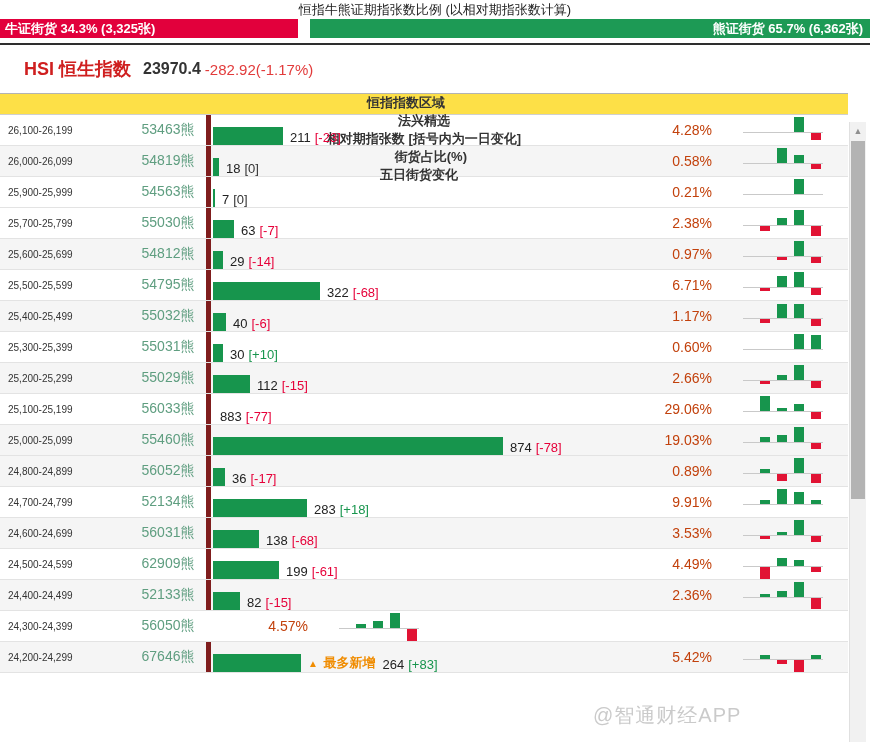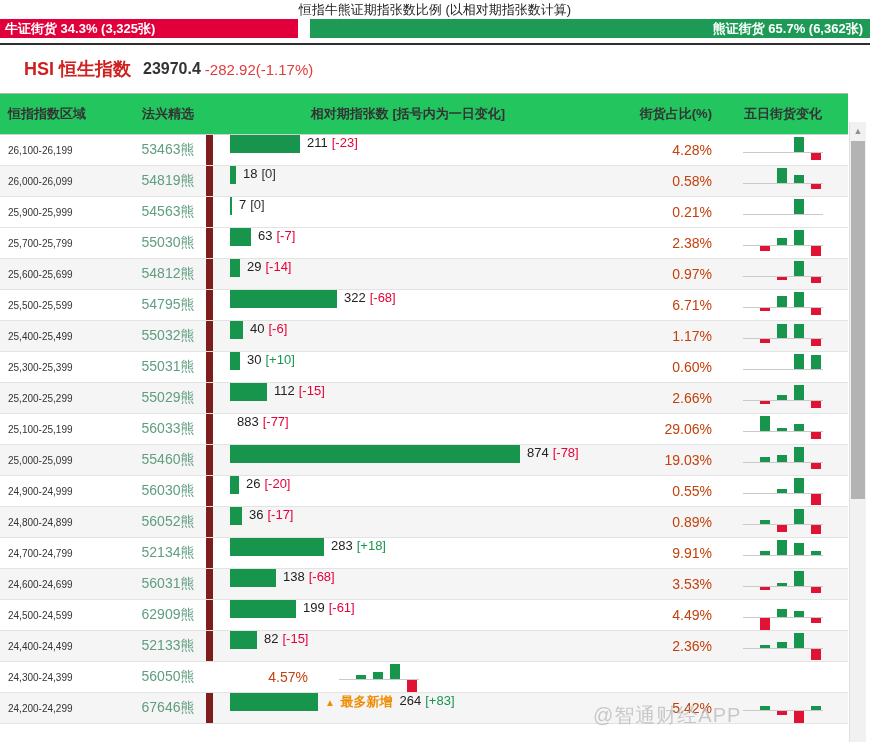--- a/index.html
+++ b/index.html
@@ -18,27 +18,27 @@
   .ratio-label.right{right:7px;}
   .gap-strip{height:5px;background:#fff;}
   .dark-rule{height:2px;background:#2e2e2e;}
   
   .hsi-row{height:48px;display:flex;align-items:center;padding-left:24px;}
   .hsi-name{font-size:18px;font-weight:bold;color:#cf1f1f;margin-right:12px;}
   .hsi-price{font-size:16px;font-weight:bold;color:#333;margin-right:4px;}
   .hsi-change{font-size:15px;color:#e23b3b;}
   
   .tbl{margin-right:22px;}
-  .thead{height:42px;background:#22c55e;border-top:1px solid #b3b3b3;border-bottom:1px solid #cfcfcf;
-         display:flex;align-items:center;font-size:13px;font-weight:bold;color:#333;box-sizing:border-box;}
+  .thead{height:22px;background:#fde047;border-top:1px solid #b3b3b3;border-bottom:1px solid #cfcfcf;
+         display:flex;align-items:center;font-size:13px;font-weight:bold;color:#333;box-sizing:border-box;flex-direction:column;}
   .row{height:31px;display:flex;align-items:center;box-sizing:border-box;border-bottom:1px solid #e3e3e3;background:#fff;}
   .row.alt{background:#f5f5f5;}
   .c-range{width:130px;padding-left:8px;box-sizing:border-box;font-size:10px;color:#333;flex:none;}
   .c-code{width:76px;text-align:center;font-size:14px;color:#5f9e80;flex:none;}
-  .c-bar{flex:1;display:flex;align-items:flex-start;border-left:7px solid #7f1d1d;height:100%;padding-left:17px;box-sizing:border-box;position:relative;}
+  .c-bar{flex:1;display:flex;align-items:flex-end;border-left:5px solid #7f1d1d;height:100%;padding-left:2px;box-sizing:border-box;position:relative;}
   .bar{height:18px;background:#17954d;flex:none;position:relative;}
   .heavy{display:none;position:absolute;left:4px;top:0;line-height:18px;color:#fff;font-size:13px;font-weight:bold;white-space:nowrap;}
   .mostnew{display:none;margin-left:7px;font-size:13px;font-weight:bold;color:#f08c00;white-space:nowrap;}
   .mostnew .tri{font-size:10px;margin-right:2px;}
   .val{margin-left:7px;font-size:13px;color:#222;white-space:nowrap;}
   .delta{margin-left:4px;font-size:13px;white-space:nowrap;}
   .delta.neg{color:#e60039;} .delta.pos{color:#17954d;} .delta.zero{color:#333;}
   .c-pct{width:118px;text-align:right;padding-right:16px;box-sizing:border-box;font-size:14px;color:#c2410c;flex:none;}
   .c-spark{width:120px;flex:none;position:relative;height:30px;padding-left:15px;box-sizing:border-box;}
   .spark-box{position:relative;width:80px;height:30px;}
@@ -324,41 +324,20 @@
       <div class="spark-box">
         <div class="spark-baseline"></div>
       <div class="spark-up" style="left: 17px; bottom: 13px; height: 5px; background: rgb(23, 149, 77);"></div>
             <div class="spark-up" style="left: 34px; bottom: 13px; height: 7px; background: rgb(23, 149, 77);"></div>
             <div class="spark-up" style="left: 51px; bottom: 13px; height: 15px; background: rgb(23, 149, 77);"></div>
             <div class="spark-down" style="left: 68px; height: 6px; background: rgb(225, 19, 52);"></div>
           </div>
     </div>
   </div>
 
-  <div class="row">
-    <div class="c-range">24,900-24,999</div>
-    <div class="c-code">56030熊</div>
-    <div class="c-bar">
-      <div class="bar" style="width: 9px; background: rgb(23, 149, 77);">
-        
-      </div>
-
-      <span class="val">26</span>
-      <span class="delta neg">[-20]</span>
-    </div>
-    <div class="c-pct">0.55%</div>
-    <div class="c-spark">
-      <div class="spark-box">
-        <div class="spark-baseline"></div>
-      <div class="spark-up" style="left: 34px; bottom: 13px; height: 4px; background: rgb(23, 149, 77);"></div>
-            <div class="spark-up" style="left: 51px; bottom: 13px; height: 15px; background: rgb(23, 149, 77);"></div>
-            <div class="spark-down" style="left: 68px; height: 11px; background: rgb(225, 19, 52);"></div>
-          </div>
-    </div>
-  </div>
 
   <div class="row alt">
     <div class="c-range">24,800-24,899</div>
     <div class="c-code">56052熊</div>
     <div class="c-bar">
       <div class="bar" style="width: 12px; background: rgb(23, 149, 77);">
         
       </div>
 
       <span class="val">36</span>

